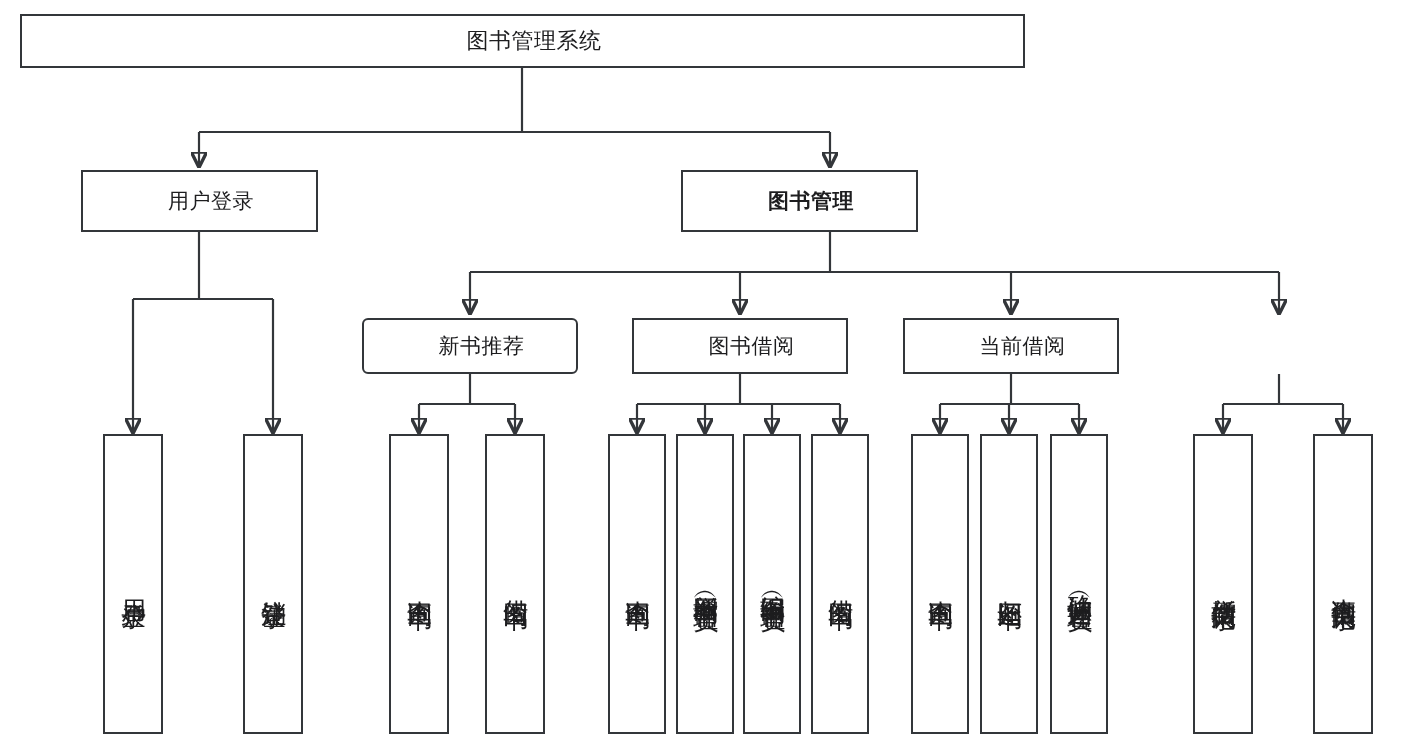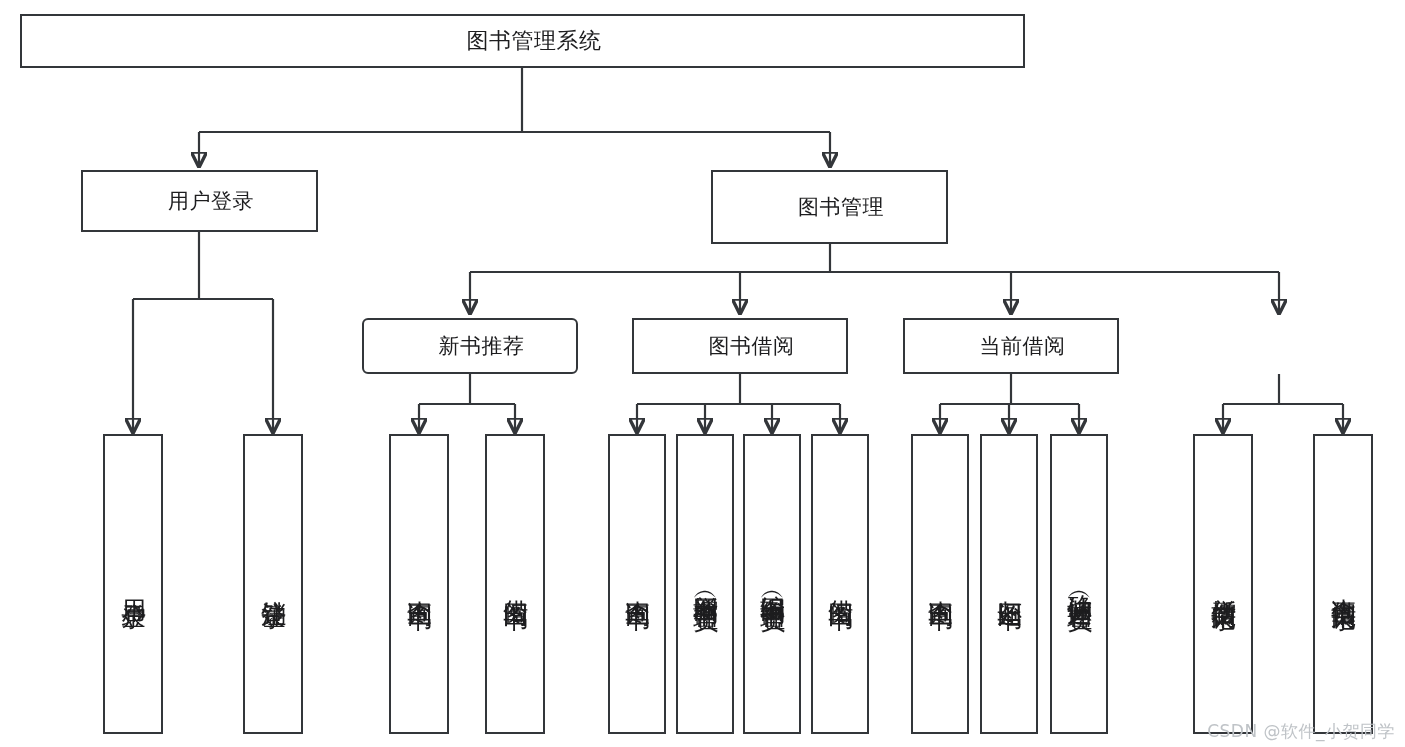--- a/index.html
+++ b/index.html
@@ -131,21 +131,21 @@
     <path d="M 1343 404 L 1343 432" marker-end="url(#arrow)"></path>
   </svg>
 
   <div class="node horiz root" style="left:20px; top:14px; width:1005px; height:54px;">
     <span class="label">图书管理系统</span>
   </div>
 
   <div class="node horiz" style="left:81px; top:170px; width:237px; height:62px;">
     <span class="label">用户登录</span>
   </div>
-  <div class="node horiz" style="left:711px; top:170px; width:237px; height:74px;">
+  <div class="node horiz" style="left:681px; top:170px; width:237px; height:62px;font-weight:bold;">
     <span class="label">图书管理</span>
   </div>
 
   <div class="node horiz" style="left:362px; top:318px; width:216px; height:56px;border-radius:6px;">
     <span class="label">新书推荐</span>
   </div>
   <div class="node horiz" style="left:632px; top:318px; width:216px; height:56px;">
     <span class="label">图书借阅</span>
   </div>
   <div class="node horiz" style="left:903px; top:318px; width:216px; height:56px;">
@@ -189,15 +189,14 @@
     <span class="label">确认归还（管理员）</span>
   </div>
 
   <div class="node vert" style="left:1193px; top:434px; width:60px; height:300px;">
     <span class="label">新增借阅记录</span>
   </div>
   <div class="node vert" style="left:1313px; top:434px; width:60px; height:300px;">
     <span class="label">查询借阅记录</span>
   </div>
 
-  <div class="watermark">CSDN @软件_小贺同学</div>
 
 </div>
 
 </body></html>

